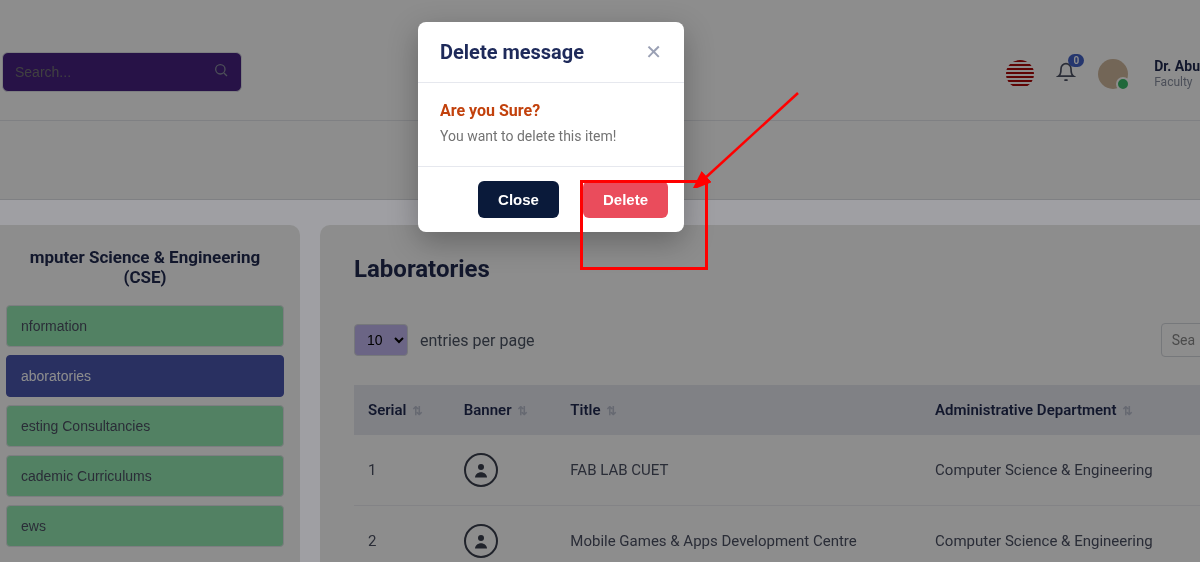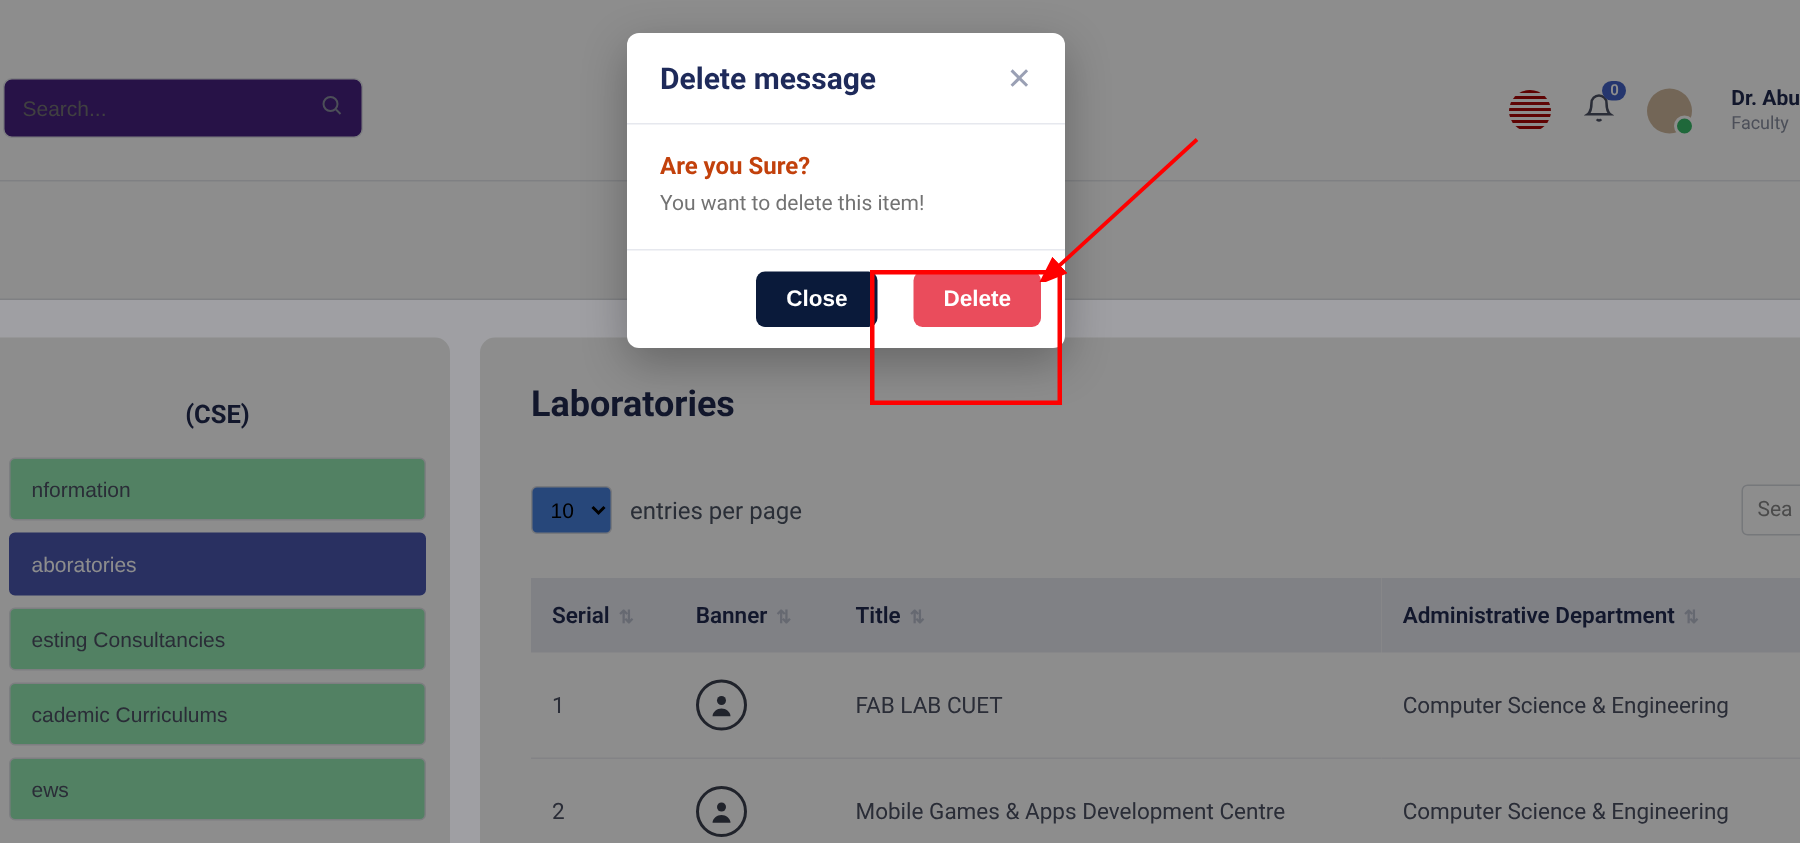--- a/index.html
+++ b/index.html
@@ -128,21 +128,21 @@
   .panel-title {
     font-size:24px; font-weight:700; color:#1e2a5a;
     margin-bottom:40px;
   }
   .controls-row {
     display:flex; align-items:center; gap:12px;
     margin-bottom:28px;
   }
   .entries-select {
     border:1px solid #d6d8e0; border-radius:4px;
-    padding:6px 8px; font-size:14px; background:#3b82f6;
+    padding:6px 8px; font-size:14px; background:#c4b5fd;
   }
   .controls-row .spacer { flex:1; }
   .search-right {
     border:1px solid #d6d8e0; border-radius:4px;
     padding:8px 10px; font-size:14px; background:#fff;
     color:#888;
   }
 
   table.data {
     width:100%; border-collapse:collapse;
@@ -165,21 +165,21 @@
     width:34px; height:34px; border-radius:50%;
     border:2px solid #3a3f52;
     display:flex; align-items:center; justify-content:center;
   }
   .banner-circ svg{ width:18px;height:18px;fill:#3a3f52;}
 
   
   .modal {
     position:absolute; z-index:10;
     top:22px; left:418px;
-    width:292px;
+    width:266px;
     background:#ffffff;
     border-radius:8px;
     box-shadow:0 10px 30px rgba(0,0,0,0.28);
   }
   .modal-head {
     display:flex; align-items:center; justify-content:space-between;
     padding:18px 22px;
     border-bottom:1px solid #e6e8ee;
   }
   .modal-title { font-size:20px; font-weight:700; color:#1e2a5a; }
@@ -247,21 +247,21 @@
       </div>
     </div>
   </div>
 
   <div class="secbar">
     
   </div>
 
   <div class="sidebar">
     <div class="dept-title">
-      <br>
+      <span>mputer Science &amp; Engineering</span><br>
       <span>(CSE)</span>
     </div>
     <button class="sidebar-item">nformation</button>
     <button class="sidebar-item active">aboratories</button>
     <button class="sidebar-item">esting Consultancies</button>
     <button class="sidebar-item">cademic Curriculums</button>
     <button class="sidebar-item">ews</button>
   </div>
 
   <div class="main-panel">

